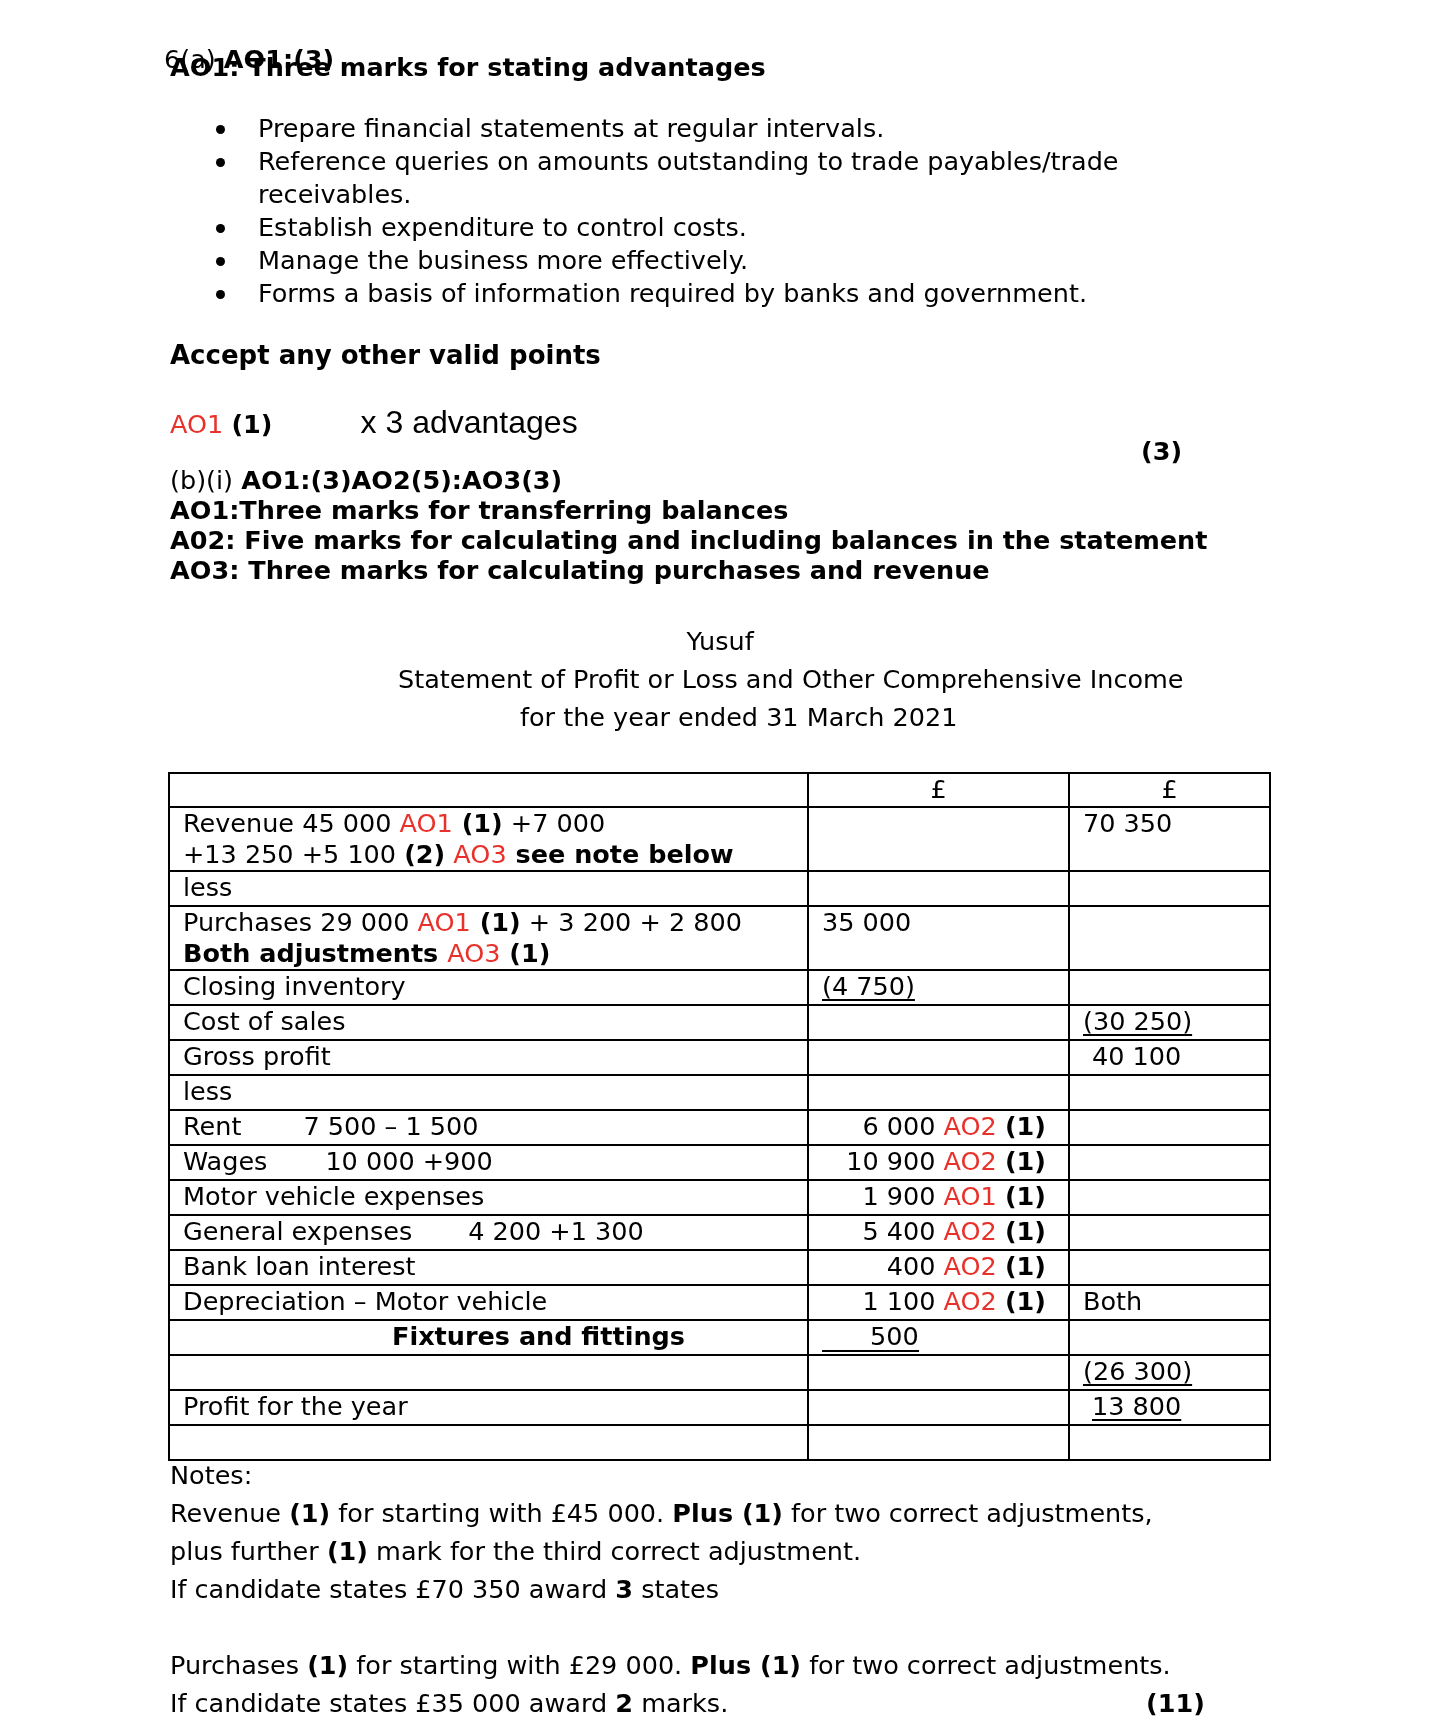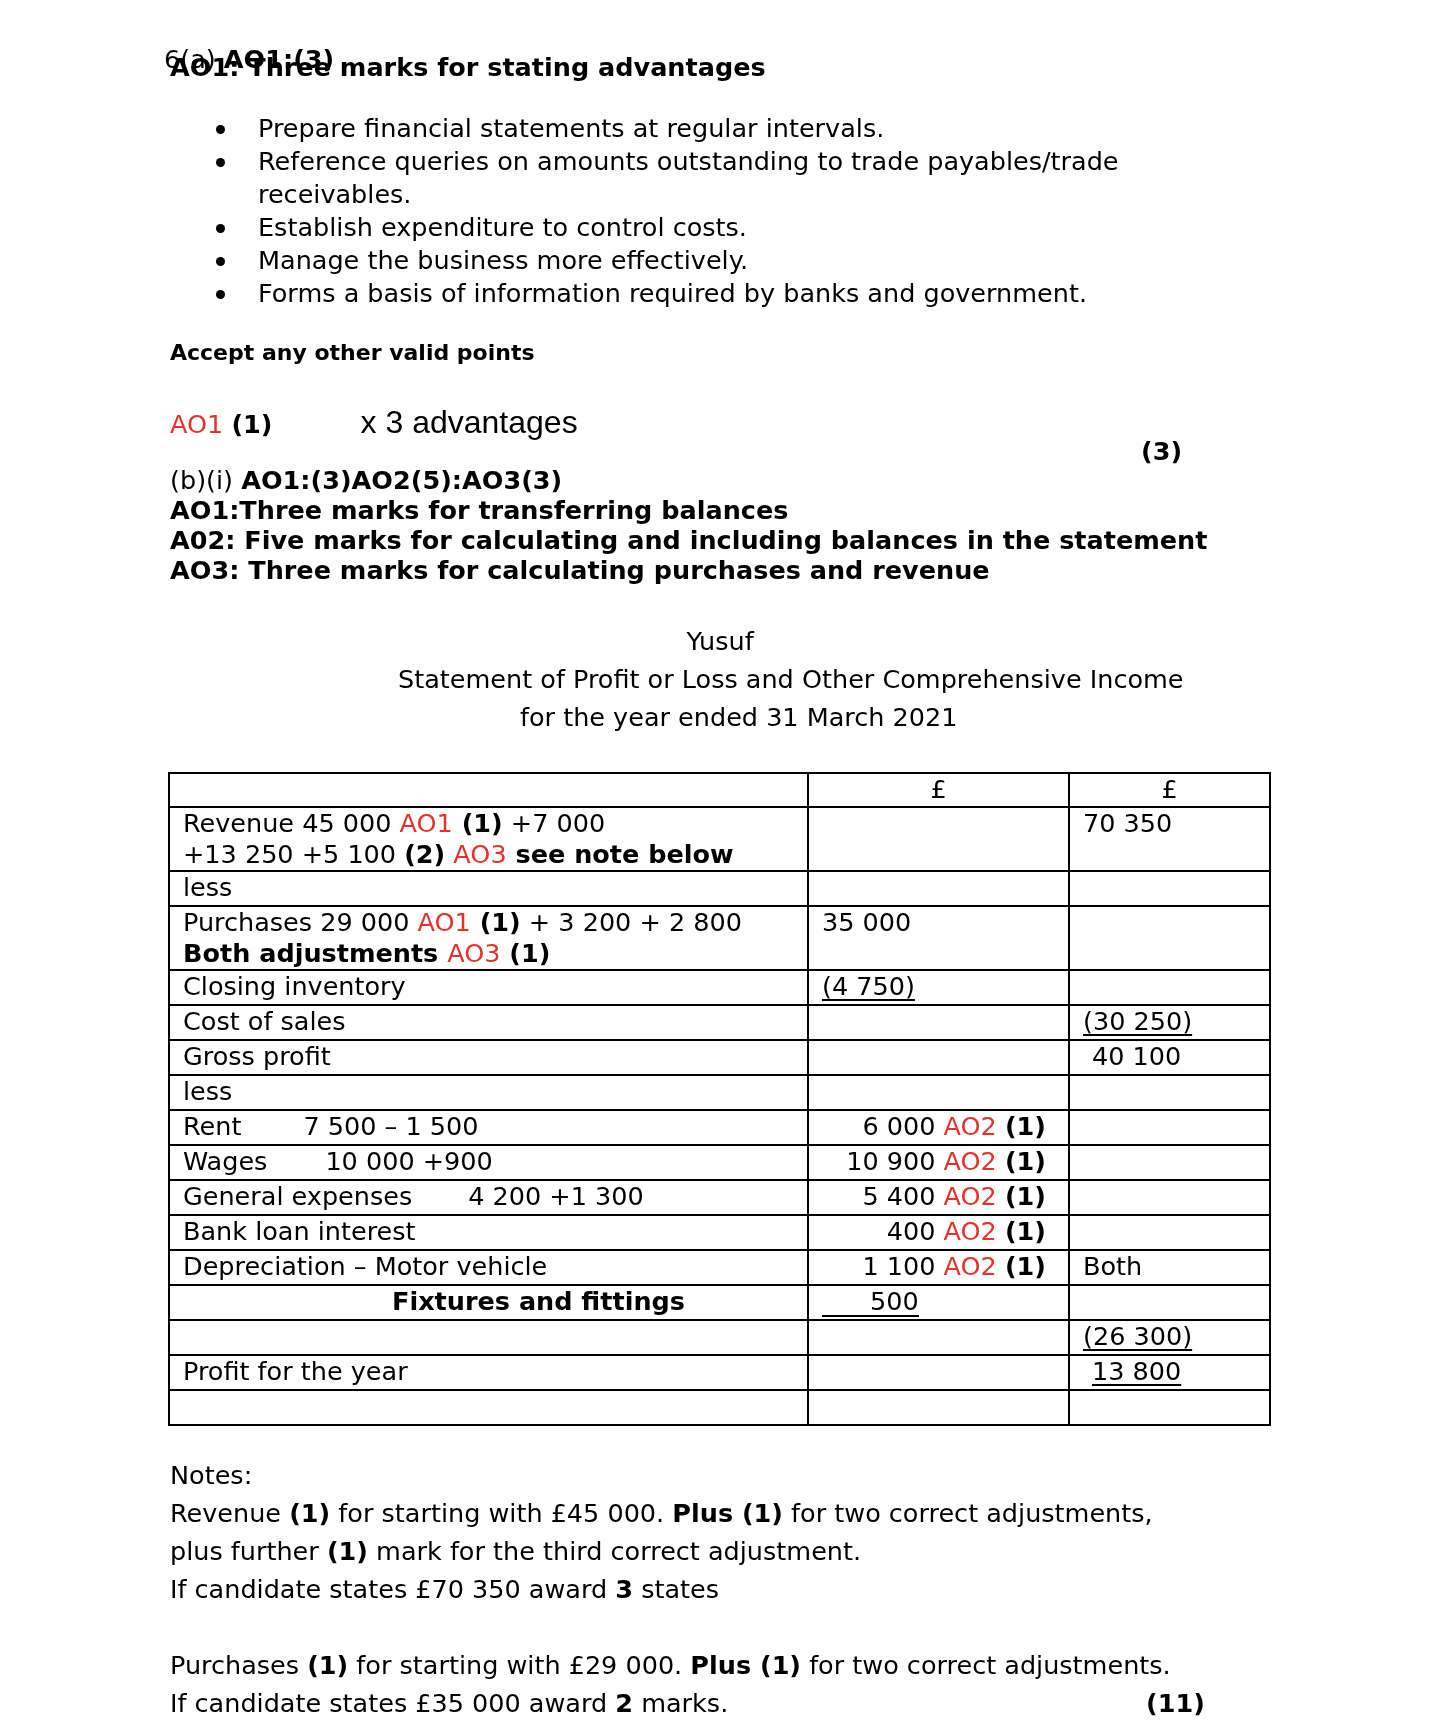--- a/index.html
+++ b/index.html
@@ -51,21 +51,21 @@
 <div class="abs line b" style="left:170px;top:51px;">AO1: Three marks for stating advantages</div>
 
 <ul class="bullets">
   <li><span class="dot"></span><span>Prepare financial statements at regular intervals.</span></li>
   <li><span class="dot"></span><span>Reference queries on amounts outstanding to trade payables/trade receivables.</span></li>
   <li><span class="dot"></span><span>Establish expenditure to control costs.</span></li>
   <li><span class="dot"></span><span>Manage the business more effectively.</span></li>
   <li><span class="dot"></span><span>Forms a basis of information required by banks and government.</span></li>
 </ul>
 
-<div class="abs b" style="left:170px;top:340px;font-size:22px;">Accept any other valid points</div>
+<div class="abs b" style="left:170px;top:340px;font-size:26px;">Accept any other valid points</div>
 
 <div class="abs" style="left:170px;top:404px;">
   <span class="red">AO1</span>
   <b>(1)</b>
   <span class="narrow" style="margin-left:80px;font-size:32px;">x 3 advantages</span>
 </div>
 
 <div class="abs b" style="left:1141px;top:436px;">(3)</div>
 
 <div class="abs" style="left:170px;top:465px;line-height:30px;">
@@ -136,20 +136,25 @@
     <td><span>Rent</span><span class="gap1"></span><span>7 500 – 1 500</span></td>
     <td class="rnum"><span>6 000</span> <span class="red">AO2</span> <b>(1)</b></td>
     <td></td>
   </tr>
   <tr class="tr-1">
     <td><span>Wages</span><span class="gap2"></span><span>10 000 +900</span></td>
     <td class="rnum"><span>10 900</span> <span class="red">AO2</span> <b>(1)</b></td>
     <td></td>
   </tr>
   <tr class="tr-1">
+    <td>Motor vehicle expenses</td>
+    <td class="rnum"><span>1 900</span> <span class="red">AO1</span> <b>(1)</b></td>
+    <td></td>
+  </tr>
+  <tr class="tr-1">
     <td><span>General expenses</span><span class="gap3"></span><span>4 200 +1 300</span></td>
     <td class="rnum"><span>5 400</span> <span class="red">AO2</span> <b>(1)</b></td>
     <td></td>
   </tr>
   <tr class="tr-1">
     <td>Bank loan interest</td>
     <td class="rnum"><span>400</span> <span class="red">AO2</span> <b>(1)</b></td>
     <td></td>
   </tr>
   <tr class="tr-1">

